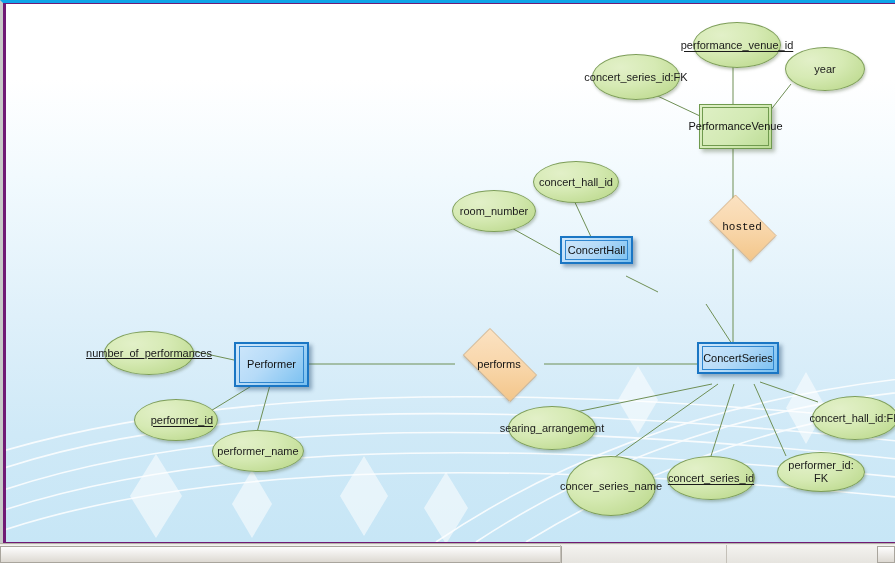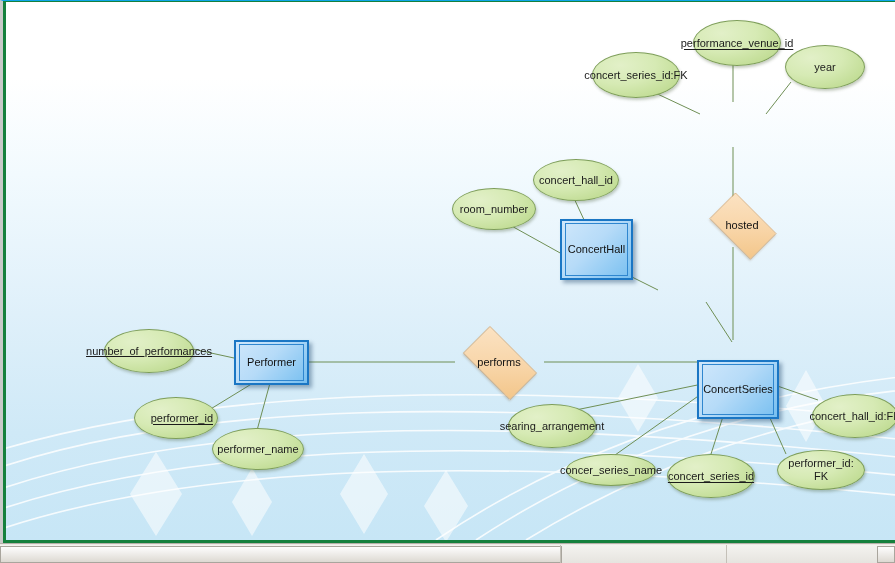--- a/index.html
+++ b/index.html
@@ -6,23 +6,23 @@
   body{
     width:895px;height:563px;overflow:hidden;
     font-family:"Liberation Sans", sans-serif;
     background:#d6d3ce;
   }
   #app{position:relative;width:895px;height:563px;}
 
   
   #canvas-frame{
     position:absolute;left:0;top:0;width:895px;height:543px;
-    background:#15803d;
+    background:#701a75;
     border-left:3px solid #c9c9c9;
-    border-top:1px solid #0ea5e9;
+    border-top:3px solid #0ea5e9;
     box-sizing:border-box;
     overflow:hidden;
   }
   #canvas{
     position:absolute;left:3px;top:1px;width:889px;height:538px;
     background:linear-gradient(to bottom,#ffffff 0%,#ffffff 14%,#f2fafe 32%,#dff0fa 58%,#cfe9f7 80%,#c7e6f6 100%);
     overflow:hidden;
   }
   #deco{position:absolute;left:0;top:0;width:889px;height:538px;}
   #wires{position:absolute;left:0;top:0;width:889px;height:538px;}
@@ -179,53 +179,58 @@
       </div>
       <div class="node ellipse pk" style="left:128px;top:395px;width:84px;height:42px;justify-content:flex-end;">
         <span>performer_id</span>
       </div>
       <div class="node ellipse" style="left:206px;top:426px;width:92px;height:42px;">
         <span>performer_name</span>
       </div>
       <div class="node ellipse" style="left:502px;top:402px;width:88px;height:44px;">
         <span>searing_arrangement</span>
       </div>
-      <div class="node ellipse" style="left:560px;top:452px;width:90px;height:32px;">
+      <div class="node ellipse" style="left:560px;top:452px;width:90px;height:60px;">
         <span>concer_series_name</span>
       </div>
       <div class="node ellipse pk" style="left:661px;top:452px;width:88px;height:44px;">
         <span>concert_series_id</span>
       </div>
       <div class="node ellipse" style="left:806px;top:392px;width:86px;height:44px;">
         <span>concert_hall_id:FK</span>
       </div>
       <div class="node ellipse" style="left:771px;top:448px;width:88px;height:40px;">
         <span>performer_id: FK</span>
       </div>
 
-      <div class="node diamond" style="left:696px;top:198px;width:80px;height:50px;">
+      <div class="node diamond" style="left:696px;top:198px;width:80px;height:50px;font-family:Liberation Mono, monospace;">
         <div class="dshape"></div>
         <div class="dlabel">hosted</div>
       </div>
       <div class="node diamond" style="left:447px;top:334px;width:92px;height:52px;">
         <div class="dshape"></div>
         <div class="dlabel">performs</div>
       </div>
 
-      <div class="node entity selected" style="left:554px;top:217px;width:73px;height:61px;justify-content:flex-end;">
+      <div class="node entity" style="left:693px;top:100px;width:73px;height:45px;">
+        <div class="inner">
+          <span>PerformanceVenue</span>
+        </div>
+      </div>
+      <div class="node entity selected" style="left:554px;top:232px;width:73px;height:28px;justify-content:flex-end;">
         <div class="inner">
           <span>ConcertHall</span>
         </div>
       </div>
       <div class="node entity selected" style="left:228px;top:338px;width:75px;height:45px;">
         <div class="inner">
           <span>Performer</span>
         </div>
       </div>
-      <div class="node entity selected" style="left:691px;top:358px;width:82px;height:59px;">
+      <div class="node entity selected" style="left:691px;top:338px;width:82px;height:32px;">
         <div class="inner">
           <span>ConcertSeries</span>
         </div>
       </div>
 
     </div>
   </div>
 
   <div id="hscroll">
     <div class="track"></div>

